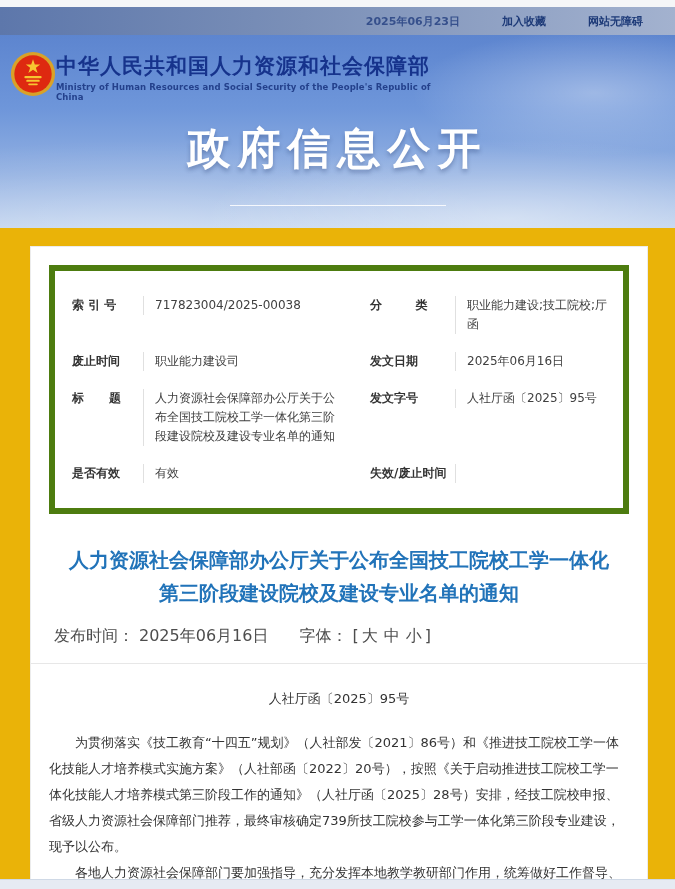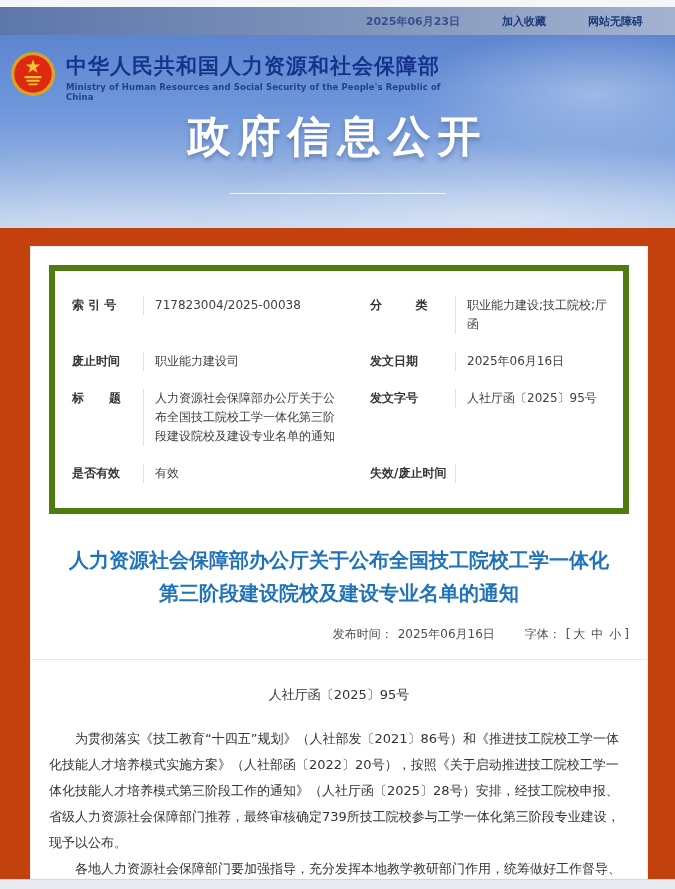--- a/index.html
+++ b/index.html
@@ -1,55 +1,55 @@
 <!DOCTYPE html>
 <html><head>
 <meta charset="utf-8">
 <style>
   * { margin:0; padding:0; box-sizing:border-box; }
   html,body { background:#dfe3ea; }
   body { font-family:"DejaVu Sans","Liberation Sans",sans-serif; }
-  .page { position:relative; width:675px; height:889px; margin:0 auto; background:#c2410c; overflow:hidden; }
+  .page { position:relative; width:675px; height:889px; margin:0 auto; background:#eab308; overflow:hidden; }
 
   
   .top-strip { height:7px; background:#f5f6f8; }
   .top-bar { height:28px; background:linear-gradient(90deg,#5d77ab 0%,#7b90b8 45%,#a3b2cf 100%);
              display:flex; align-items:center; justify-content:flex-end; padding-right:32px; gap:18px; }
   .top-bar .date { font-size:11px; font-weight:700; color:#36508c; }
   .top-bar a { font-size:11px; font-weight:700; color:#1d3a78; text-decoration:none; cursor:pointer;margin-left:24px; }
 
   
   .banner { position:relative; height:193px;
     background:
       radial-gradient(ellipse 260px 90px at 88% 30%, rgba(255,255,255,.35), transparent 70%),
       radial-gradient(ellipse 420px 110px at 75% 95%, rgba(255,255,255,.40), transparent 72%),
       radial-gradient(ellipse 500px 130px at 20% 105%, rgba(255,255,255,.28), transparent 75%),
       linear-gradient(180deg,#5d85cf 0%,#6e96da 38%,#93b1e2 72%,#bfd2ee 100%);
   }
-  .brand { display:flex; align-items:flex-start; gap:10px; padding:16px 0 0 10px; cursor:pointer; width:460px; }
+  .brand { display:flex; align-items:flex-start; padding:16px 0 0 10px; cursor:pointer; width:460px; }
   .emblem { width:46px; height:46px; flex:0 0 auto; }
   .brand-text { padding-top:2px; }
   .brand-cn { font-size:21px; font-weight:700; color:#16338c; letter-spacing:1px; line-height:26px; }
   .brand-en { font-size:8.5px; font-weight:700; color:#24418c; margin-top:3px; letter-spacing:.1px; }
-  .banner-title { margin-top:6px; text-align:center; font-size:43px; font-weight:700; color:#ffffff;
+  .banner-title { margin-top:18px; text-align:center; font-size:43px; font-weight:700; color:#ffffff;
                   letter-spacing:7px; text-shadow:0 3px 4px rgba(20,40,90,.30); }
   .banner-rule { width:216px; height:1px; background:rgba(255,255,255,.85); margin:27px auto 0; }
 
   
   .card { margin:18px 27px 0 30px; background:#ffffff; border:1px solid #ececec; min-height:624px; padding:18px 18px 10px; }
 
   .meta-box { border:6px solid #4d7c0f; padding:16px 0; }
   .meta-row { display:grid; grid-template-columns:86px 212px 100px 1fr; align-items:flex-start; padding:9px 0; }
   .meta-label { font-size:12px; font-weight:700; color:#333; padding-left:17px; line-height:19px; white-space:pre; }
   .meta-value { font-size:12px; color:#404040; border-left:1px solid #e0e0e0; padding-left:11px; margin-left:2px;
                 line-height:19px; padding-right:14px; min-height:19px; }
 
   .art-title { margin:30px 14px 16px; text-align:center; font-size:20px; line-height:33px; font-weight:700; color:#2173b9; }
 
-  .pub-row { text-align:right; font-size:12px; color:#4d4d4d; padding-bottom:16px; }
+  .pub-row { text-align:left; font-size:16px; color:#4d4d4d; padding-bottom:16px; }
   .pub-row .seg { margin:0 5px; }
   .pub-row .fs { cursor:pointer; color:#4d4d4d; margin:0 3px; }
   .hr { height:1px; background:#e7e7e7; margin:0 -18px; }
 
   .doc-no { text-align:center; font-size:13px; color:#333; margin-top:26px; }
 
   .body-text { margin-top:22px; font-size:13px; color:#333; line-height:26px; }
   .body-text p.indent { text-indent:2em; }
 
   .bottom-strip { position:absolute; left:0; right:0; bottom:0; height:10px; background:#e6ebf3; border-top:1px solid #cfd9e6; }

